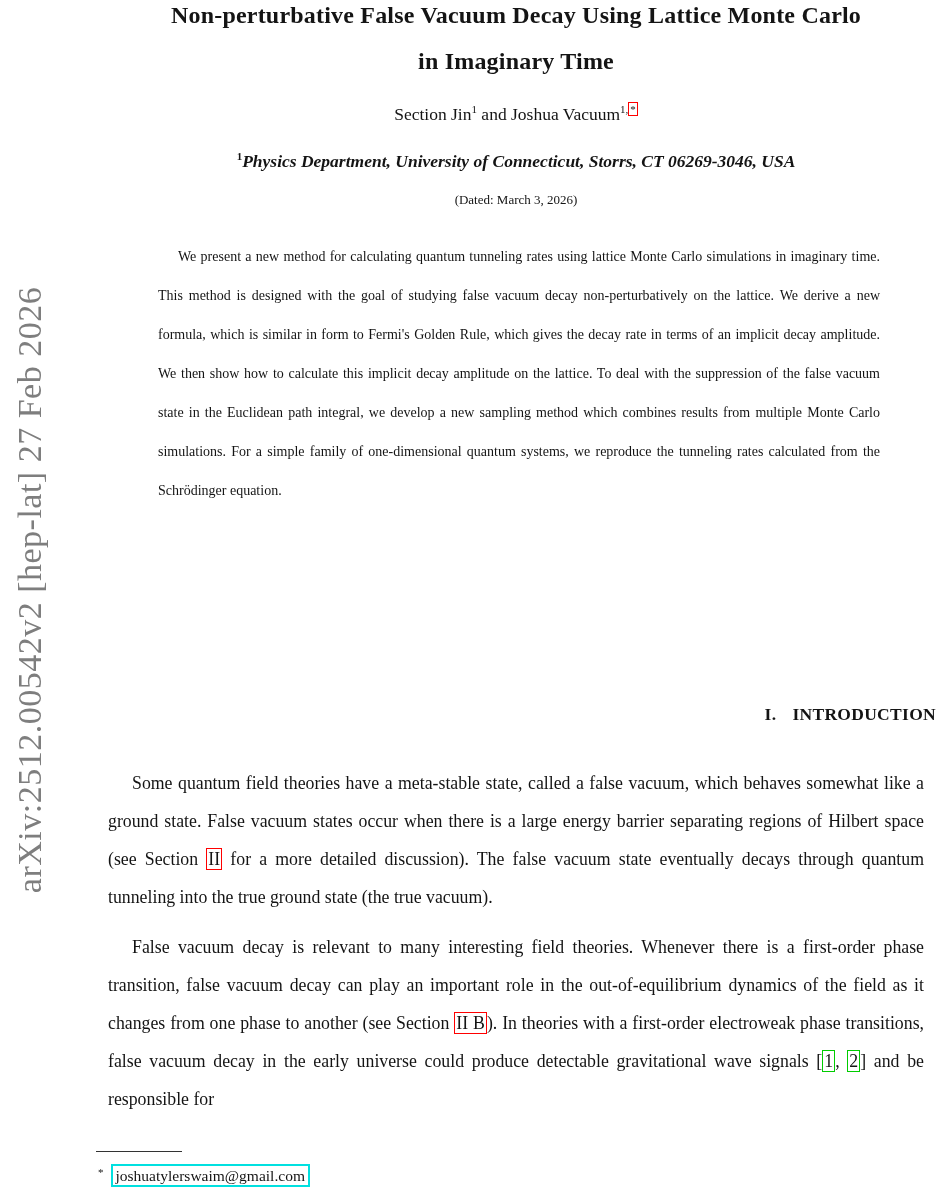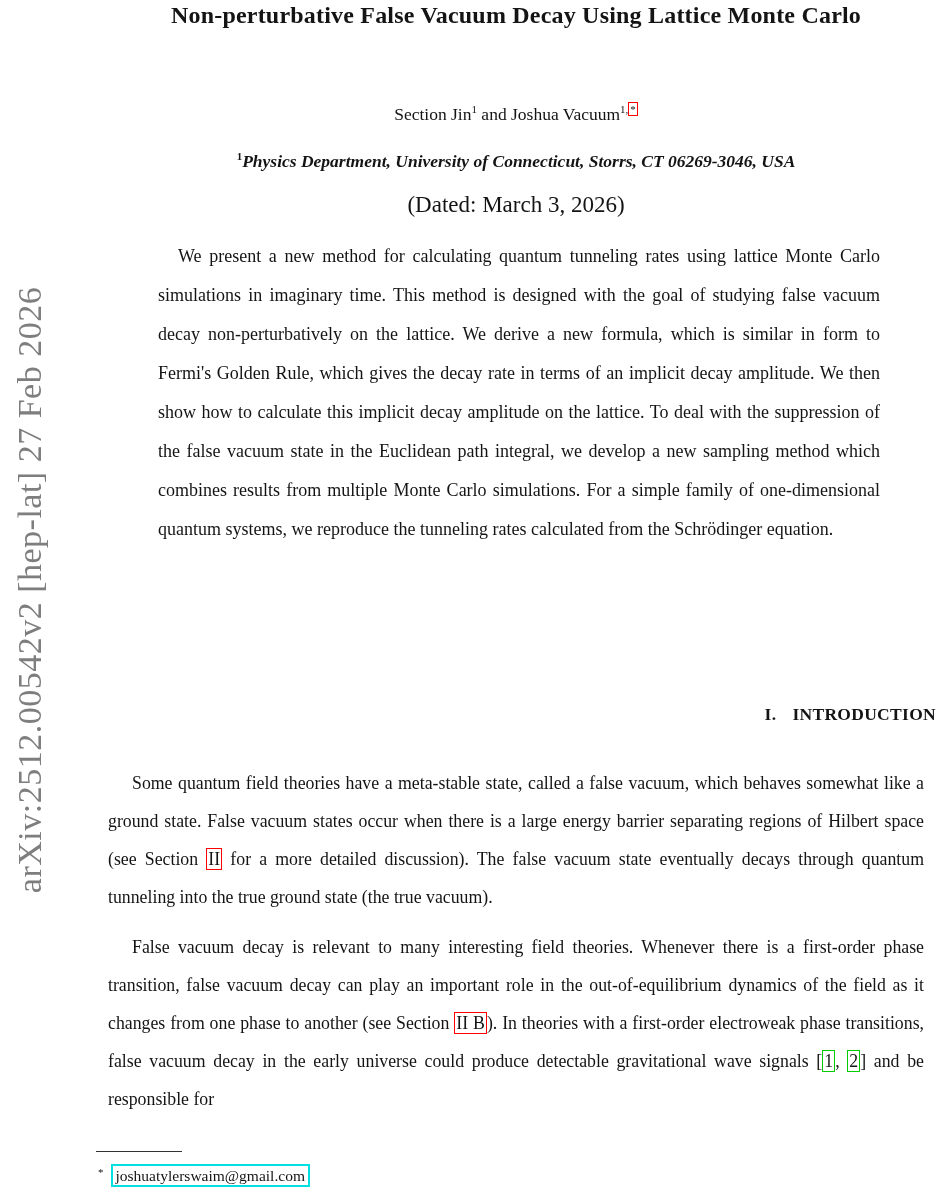--- a/index.html
+++ b/index.html
@@ -40,33 +40,33 @@
   .affiliation {
     top: 150px; left: 96px; width: 840px;
     text-align: center;
     font-style: italic;
     font-size: 17.5px;
     font-weight: bold;
   }
   .dateline {
     top: 192px; left: 96px; width: 840px;
     text-align: center;
-    font-size: 23px;
+    font-size: 13px;
   }
   .sup {
     font-size: 11px;
     vertical-align: 7px;
     font-style: normal;
   }
   .affiliation .sup { font-style: normal; }
 
   
   .abstract {
     top: 237px; left: 158px; width: 722px;
-    font-size: 18px;
+    font-size: 14px;
     line-height: 39px;
     text-align: justify;
     text-indent: 20px;
   }
 
   
   .section-heading {
     top: 704px; left: 96px; width: 840px;
     text-align: right;
     font-weight: bold;
@@ -105,20 +105,21 @@
     margin-right: 7px;
   }
 </style>
 </head>
 <body>
 
 <div class="abs arxiv-banner">arXiv:2512.00542v2 [hep-lat] 27 Feb 2026</div>
 
 <h1 class="abs title">
   <div>Non-perturbative False Vacuum Decay Using Lattice Monte Carlo</div>
+  <div>in Imaginary Time</div>
 </h1>
 
 <div class="abs authors">
   <span>Section Jin</span><span class="sup">1</span><span> and </span><span>Joshua Vacuum</span><span class="sup">1,</span><span class="sup box-red">*</span>
 </div>
 
 <div class="abs affiliation">
   <span class="sup">1</span><span>Physics Department, University of Connecticut, Storrs, CT 06269-3046, USA</span>
 </div>
 

